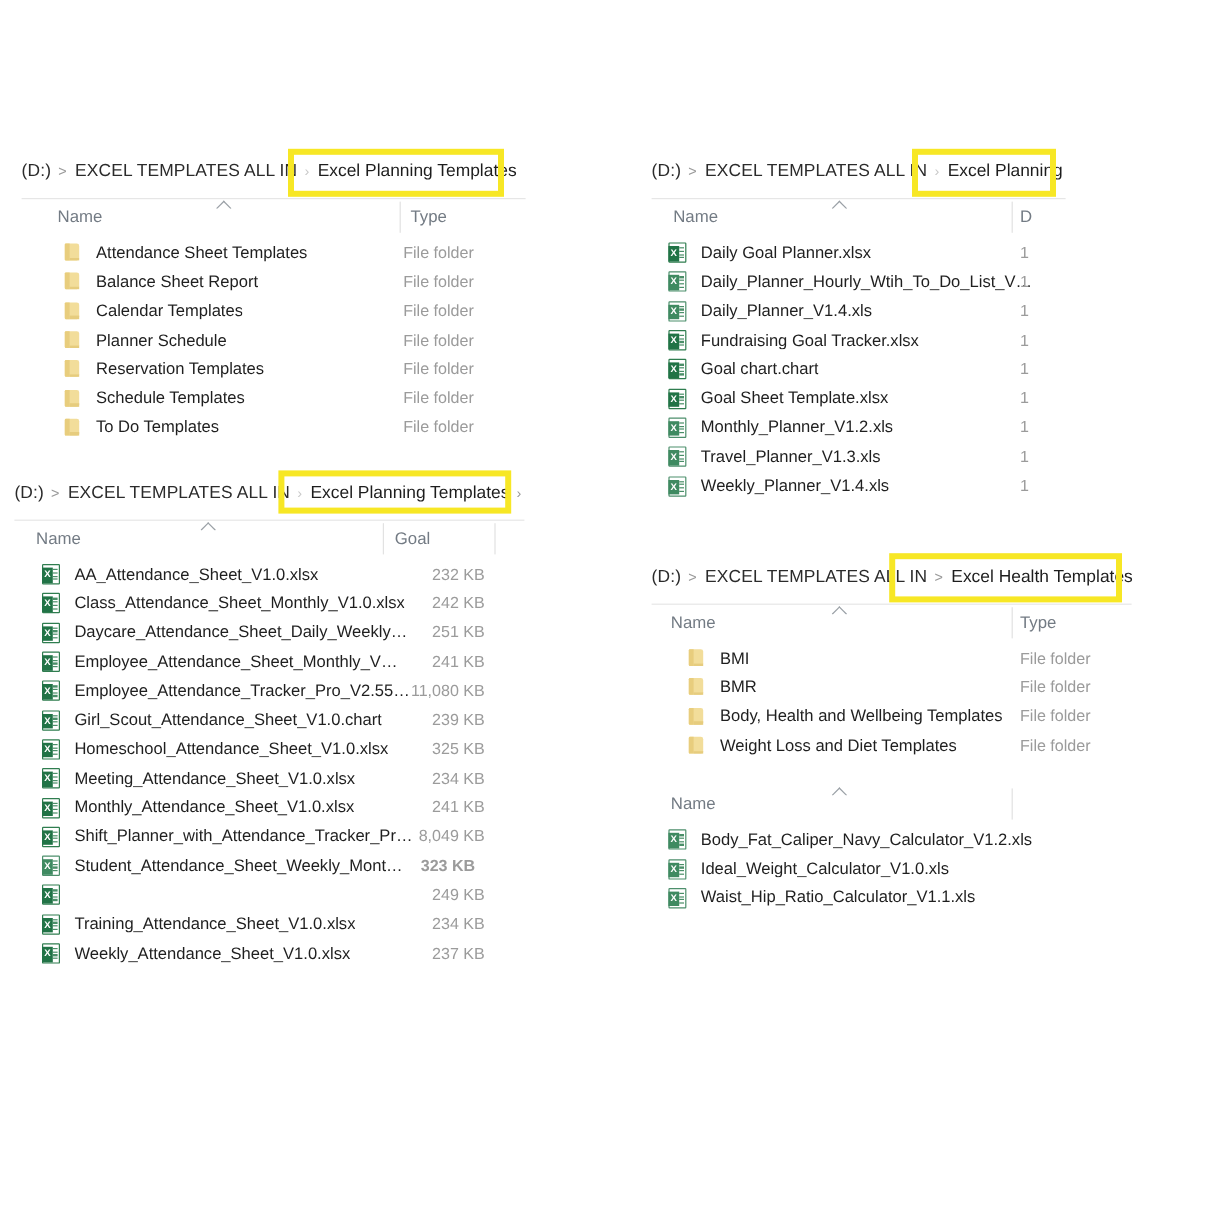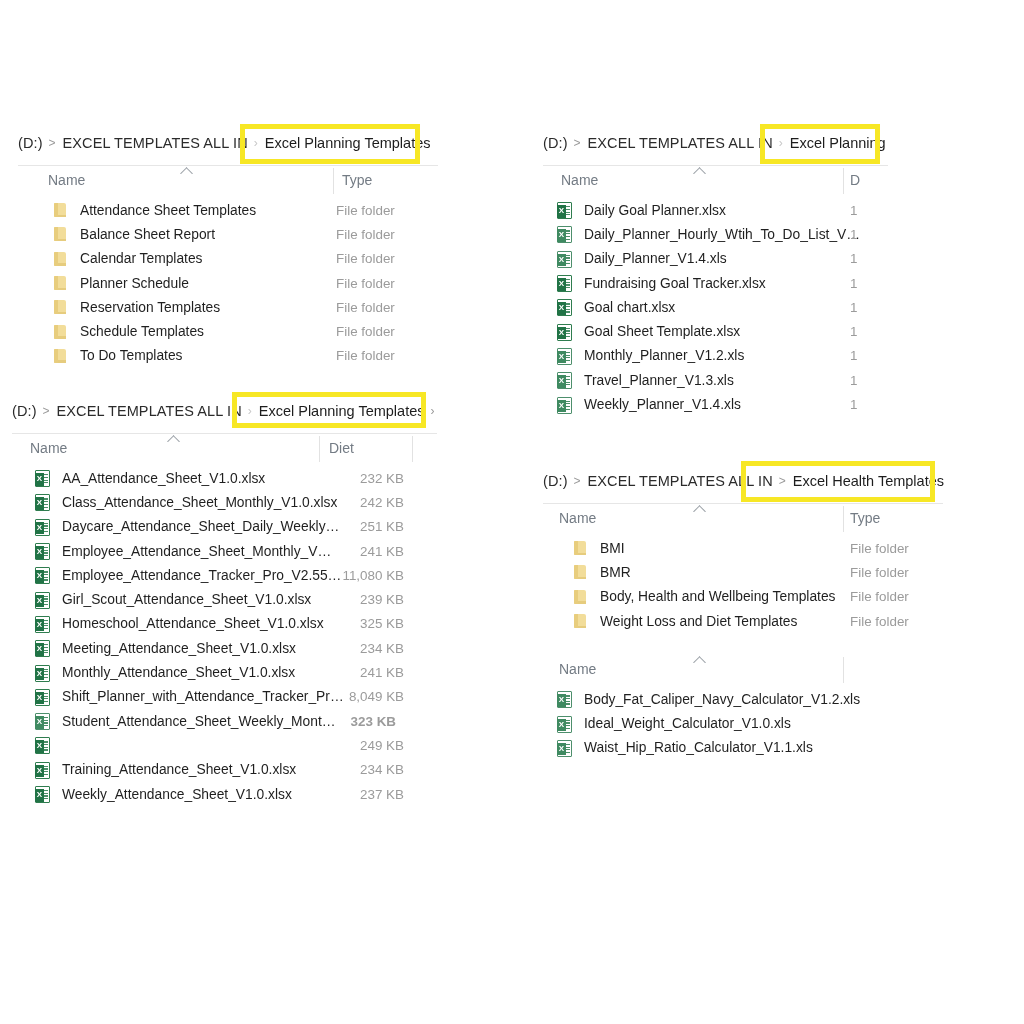--- a/index.html
+++ b/index.html
@@ -294,21 +294,21 @@
   </div>
   <div class="hl-box" style="left:220px; top:0px; width:194px; height:36px;"></div>
 
   <div class="hdr-rule" style="margin-top:3px;"></div>
 
   <div class="listhdr">
     <div class="hdr-cell" style="left:18px;">Name</div>
     <div class="sort-chev" style="left:155px;"></div>
     <div class="hdr-divider" style="left:307px;"></div>
     <div class="hdr-divider" style="left:400px;"></div>
-    <div class="hdr-cell" style="left:317px;">Diet</div>
+    <div class="hdr-cell" style="left:317px;">Goal</div>
   </div>
 
   <div class="rows">
     <div class="row" style="padding-left:21px;">
       <span class="icon">
           <span class="ico-xls">
             <span class="xbox">X</span>
             <span class="gridlines">
               <i></i>
               <i></i>
@@ -385,21 +385,21 @@
           <span class="ico-xls">
             <span class="xbox">X</span>
             <span class="gridlines">
               <i></i>
               <i></i>
               <i></i>
               <i></i>
             </span>
           </span>
         </span>
-      <span class="label">Girl_Scout_Attendance_Sheet_V1.0.xlsx</span>
+      <span class="label">Girl_Scout_Attendance_Sheet_V1.0.chart</span>
       <span class="meta size" style="left:300px;width:92px;">239 KB</span>
     </div>
     <div class="row" style="padding-left:21px;">
       <span class="icon">
           <span class="ico-xls">
             <span class="xbox">X</span>
             <span class="gridlines">
               <i></i>
               <i></i>
               <i></i>
@@ -603,21 +603,21 @@
           <span class="ico-xls">
             <span class="xbox">X</span>
             <span class="gridlines">
               <i></i>
               <i></i>
               <i></i>
               <i></i>
             </span>
           </span>
         </span>
-      <span class="label">Goal chart.xlsx</span>
+      <span class="label">Goal chart.chart</span>
       <span class="meta" style="left:307px;">1</span>
     </div>
     <div class="row" style="padding-left:12px;">
       <span class="icon">
           <span class="ico-xls">
             <span class="xbox">X</span>
             <span class="gridlines">
               <i></i>
               <i></i>
               <i></i>

